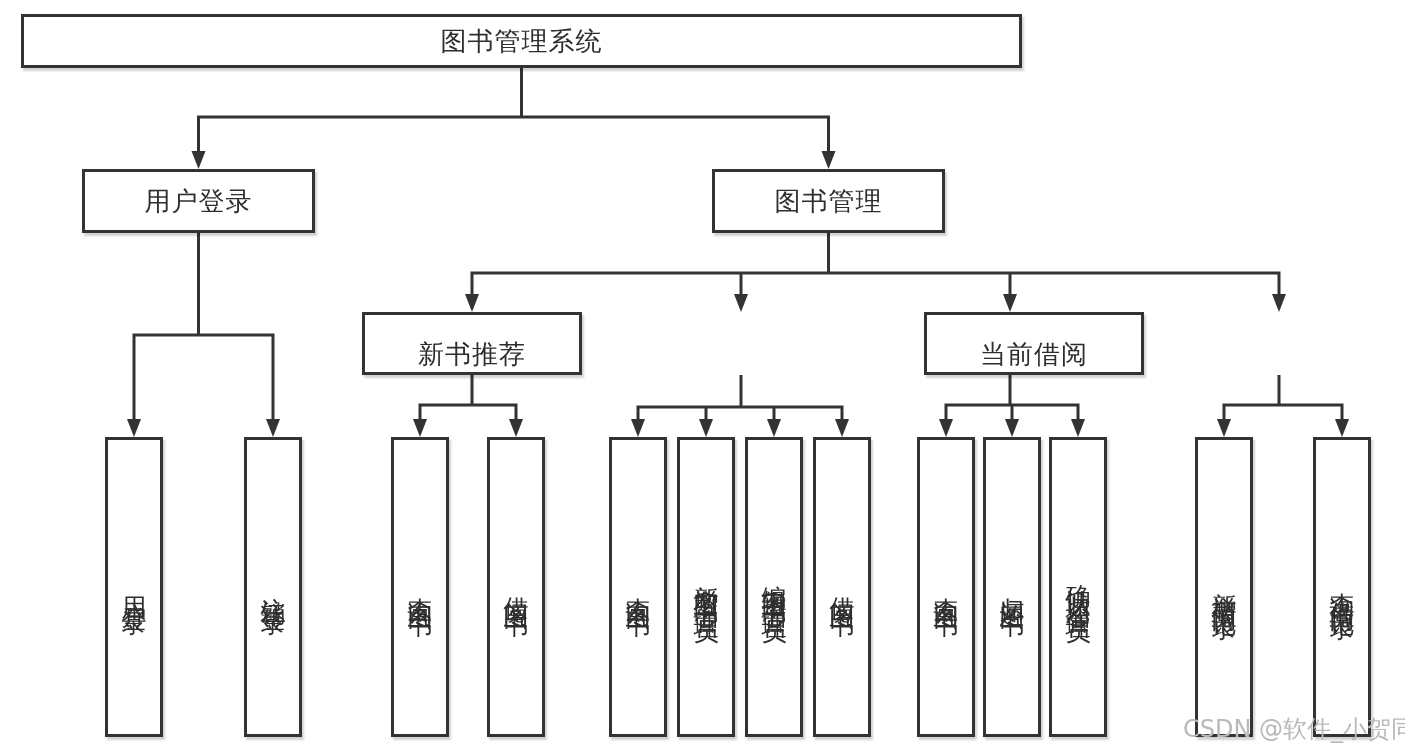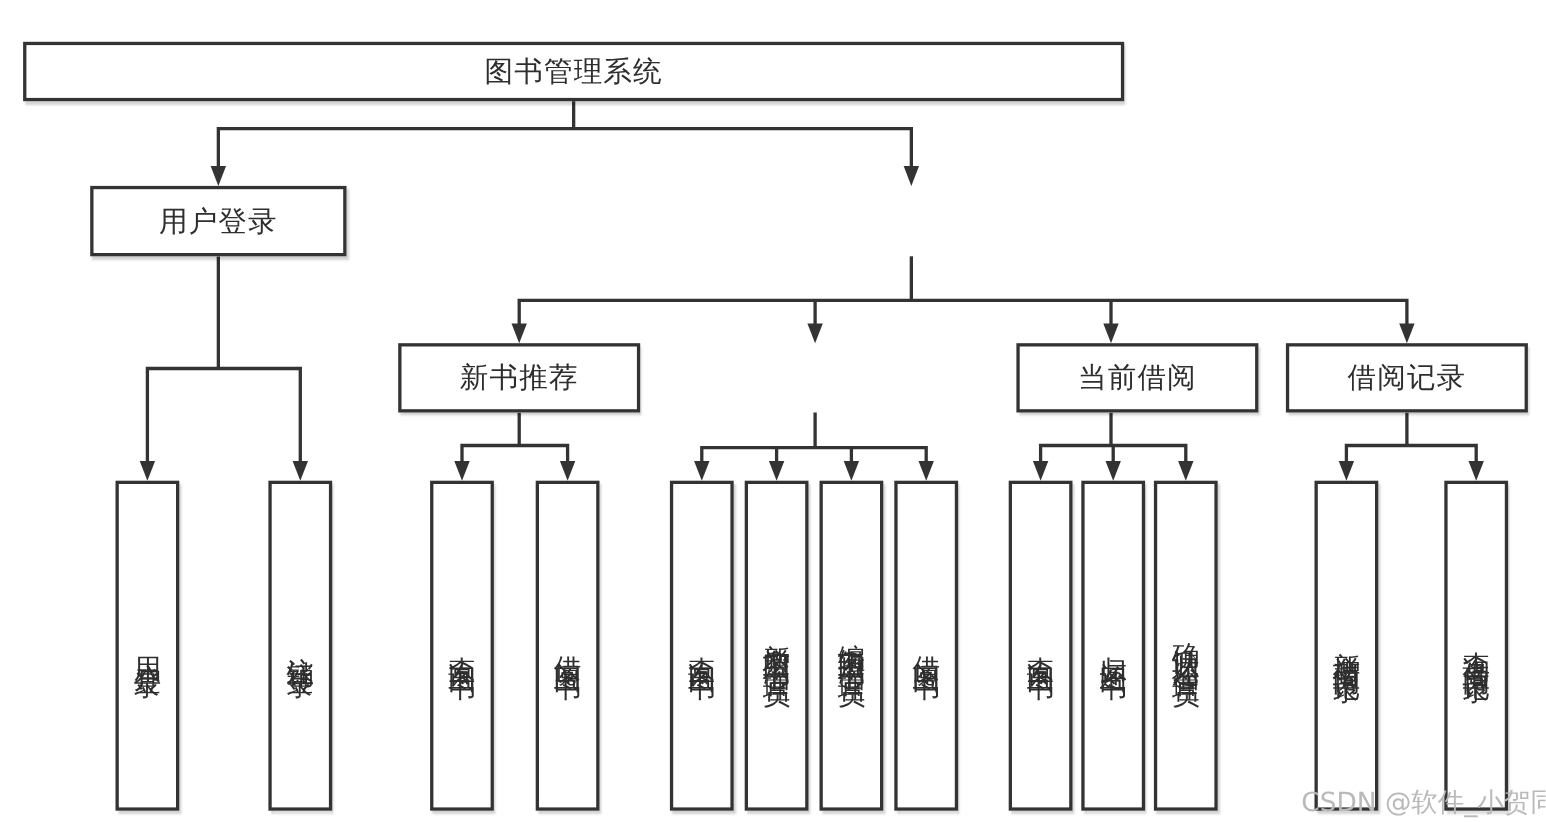--- a/index.html
+++ b/index.html
@@ -25,23 +25,23 @@
     background: #ffffff;
     border: 3px solid #333333;
     display: flex;
     align-items: center;
     justify-content: center;
     color: #2e2e2e;
     z-index: 1;
     box-shadow: 2px 3px 2px rgba(0,0,0,0.18);
   }
   .h-label { font-size: 26px; letter-spacing: 1px; white-space: nowrap; }
-  .root-box  { left: 21px;  top: 14px;  width: 1001px; height: 54px; margin-top: 24px; }
+  .root-box  { left: 21px;  top: 14px;  width: 1001px; height: 54px; }
   .lvl2-box  { top: 169px;  width: 233px; height: 64px; }
-  .lvl3-box  { top: 312px;  width: 220px; height: 63px; }
+  .lvl3-box  { top: 312px;  width: 220px; height: 63px; align-items: flex-end; }
   .leaf      { top: 437px;  width: 58px;  height: 300px; }
   .leaf .v-label {
     writing-mode: vertical-rl;
     font-size: 25px;
     letter-spacing: 5px;
     line-height: 1;
     white-space: nowrap;
   }
   #watermark {
     position: absolute;
@@ -101,29 +101,29 @@
     </g>
   </svg>
 
   <div class="box root-box">
     <span class="h-label">图书管理系统</span>
   </div>
 
   <div class="box lvl2-box" style="left:82px">
     <span class="h-label">用户登录</span>
   </div>
+  <div class="box lvl2-box" style="left:712px">
+    <span class="h-label">图书管理</span>
+  </div>
 
   <div class="box lvl3-box" style="left:362px">
     <span class="h-label">新书推荐</span>
   </div>
   <div class="box lvl3-box" style="left:924px">
     <span class="h-label">当前借阅</span>
-  </div>
-  <div class="box lvl3-box" style="left:1169px">
-    <span class="h-label">借阅记录</span>
   </div>
 
   <div class="box leaf" style="left:105px">
     <span class="v-label">用户登录</span>
   </div>
   <div class="box leaf" style="left:244px">
     <span class="v-label">注销登录</span>
   </div>
 
   <div class="box leaf" style="left:391px">

